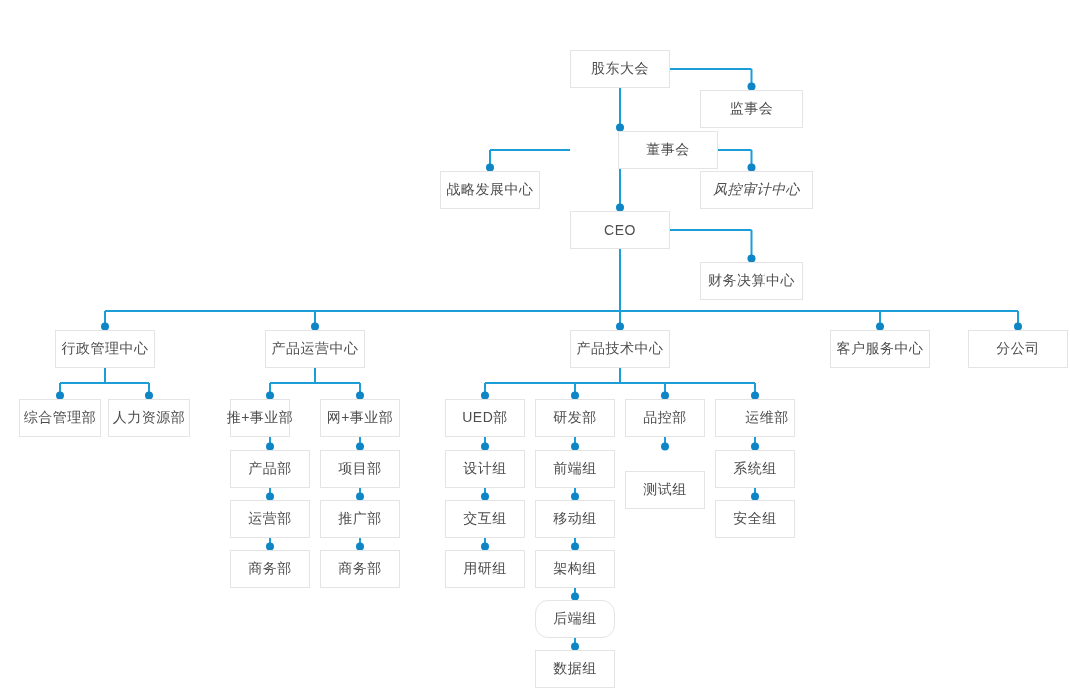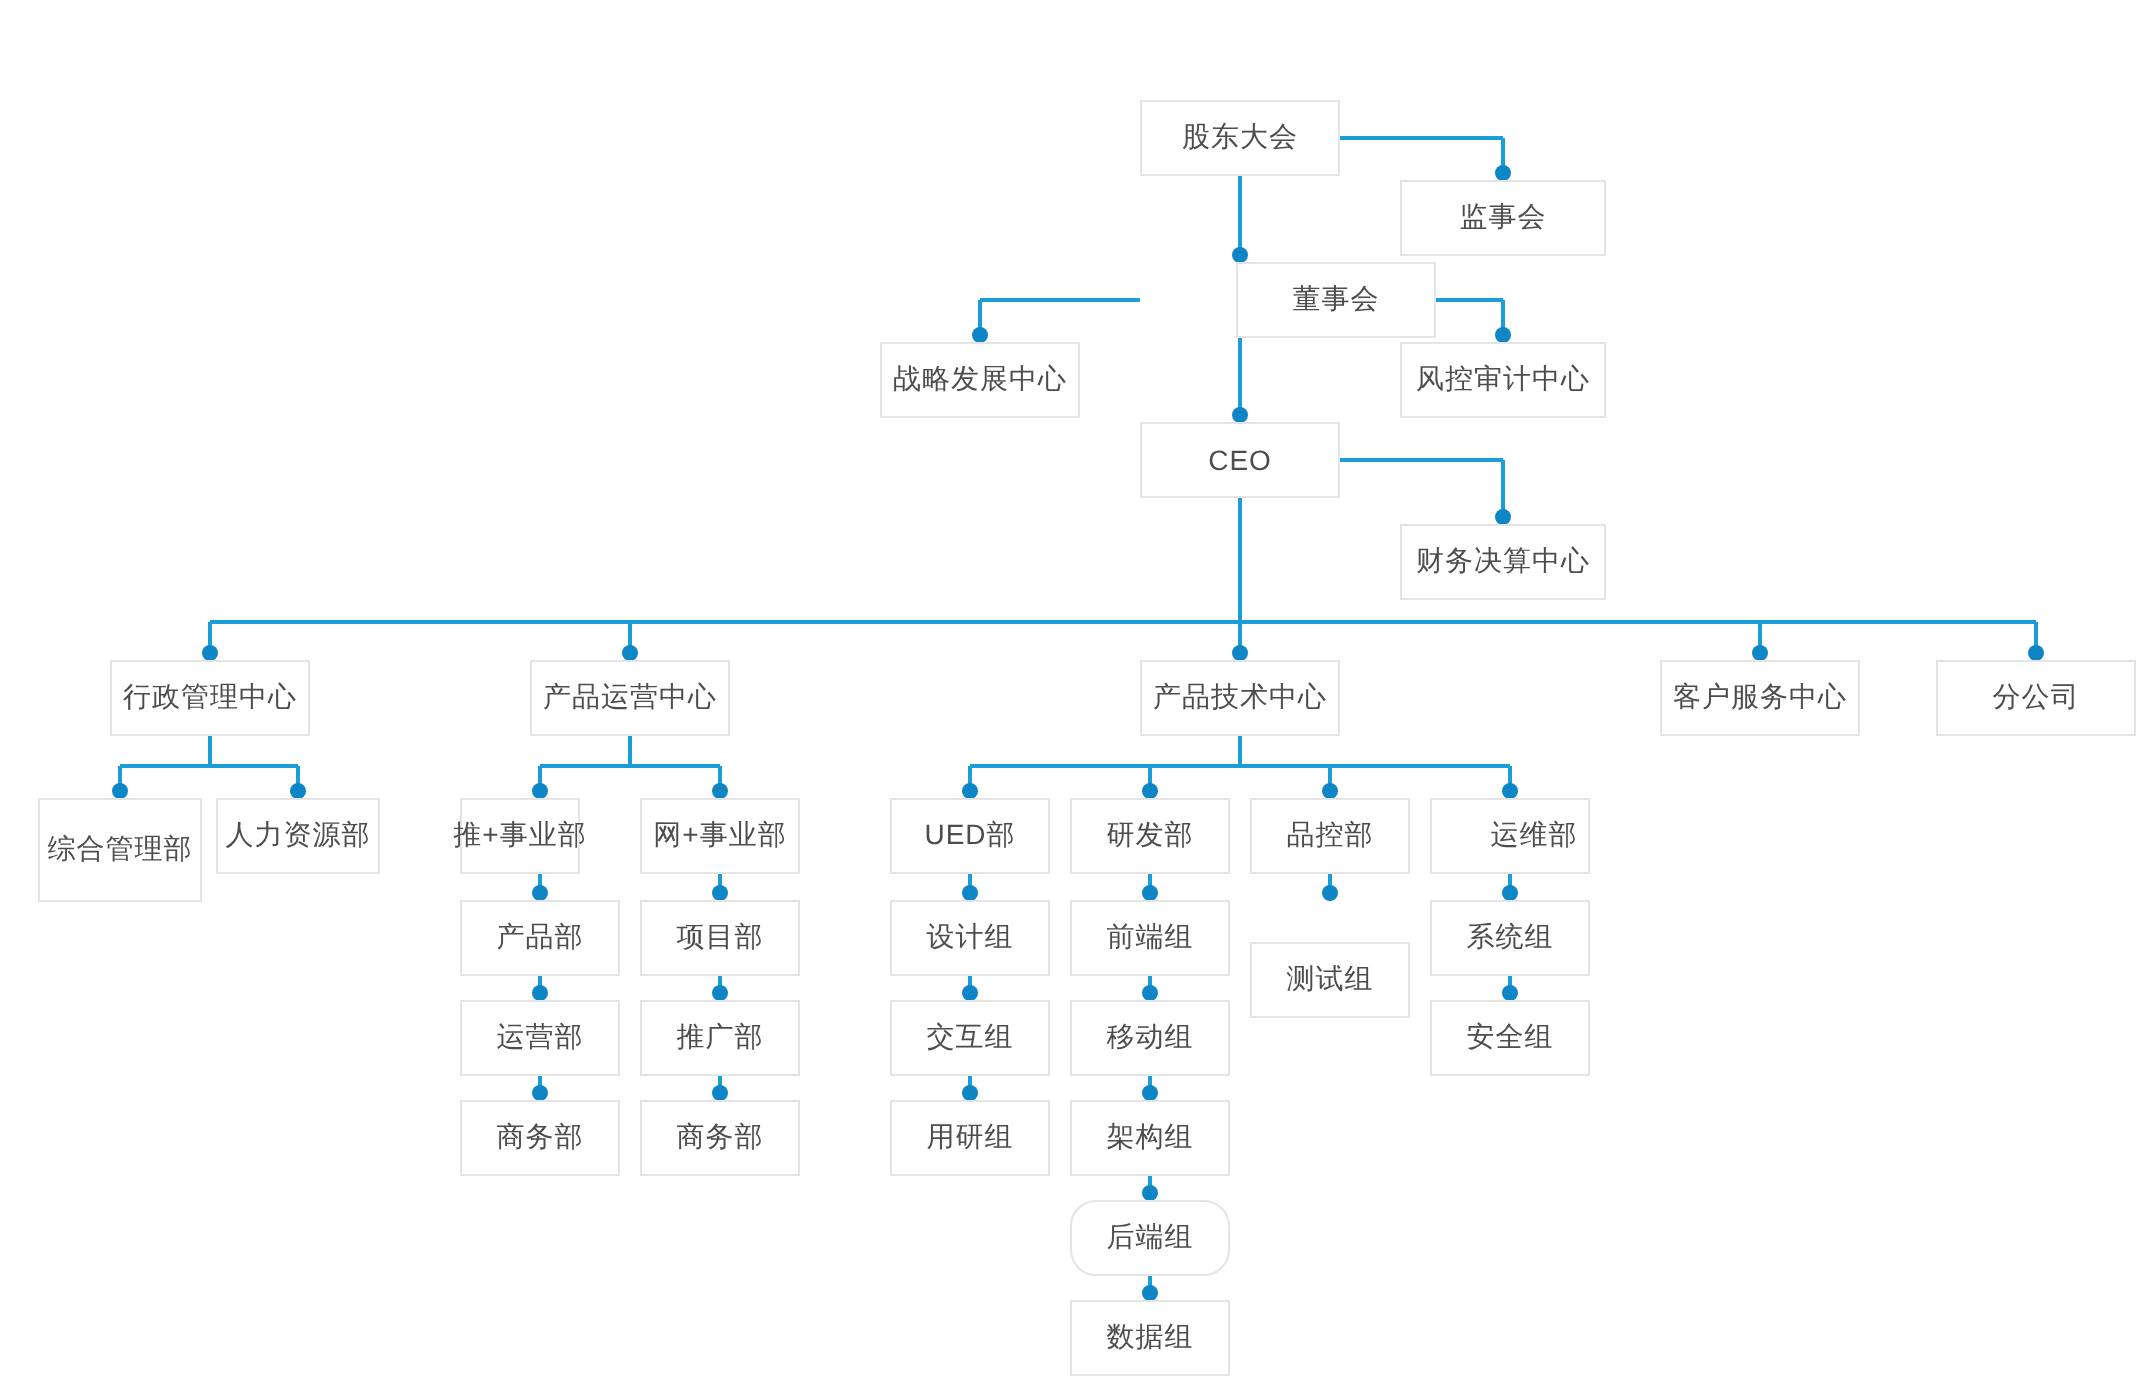--- a/index.html
+++ b/index.html
@@ -126,29 +126,29 @@
       <line x1="755" y1="437" x2="755" y2="450" stroke="#1b9dd8" stroke-width="2"></line>
       <circle cx="755" cy="446.5" r="4" fill="#0e86c6"></circle>
       <line x1="755" y1="488" x2="755" y2="500" stroke="#1b9dd8" stroke-width="2"></line>
       <circle cx="755" cy="496.5" r="4" fill="#0e86c6"></circle>
     </svg>
   <div id="nodes-layer">
       <div class="org-node" style="left: 570px; top: 50px; width: 100px; height: 38px;">股东大会</div>
       <div class="org-node" style="left: 700px; top: 90px; width: 103px; height: 38px;">监事会</div>
       <div class="org-node" style="left: 570px; top: 131px; width: 100px; height: 38px; margin-left: 48px;">董事会</div>
       <div class="org-node" style="left: 440px; top: 171px; width: 100px; height: 38px;">战略发展中心</div>
-      <div class="org-node" style="left: 700px; top: 171px; width: 103px; height: 38px;">风控审计中心</div>
+      <div class="org-node" style="left: 700px; top: 171px; width: 113px; height: 38px; font-style: italic;">风控审计中心</div>
       <div class="org-node" style="left: 570px; top: 211px; width: 100px; height: 38px;">CEO</div>
       <div class="org-node" style="left: 700px; top: 262px; width: 103px; height: 38px;">财务决算中心</div>
       <div class="org-node" style="left: 55px; top: 330px; width: 100px; height: 38px;">行政管理中心</div>
       <div class="org-node" style="left: 265px; top: 330px; width: 100px; height: 38px;">产品运营中心</div>
       <div class="org-node" style="left: 570px; top: 330px; width: 100px; height: 38px;">产品技术中心</div>
       <div class="org-node" style="left: 830px; top: 330px; width: 100px; height: 38px;">客户服务中心</div>
       <div class="org-node" style="left: 968px; top: 330px; width: 100px; height: 38px;">分公司</div>
-      <div class="org-node" style="left: 19px; top: 399px; width: 82px; height: 52px;">综合管理部</div>
+      <div class="org-node" style="left: 19px; top: 399px; width: 82px; height: 38px;">综合管理部</div>
       <div class="org-node" style="left: 108px; top: 399px; width: 82px; height: 38px;">人力资源部</div>
       <div class="org-node" style="left: 230px; top: 399px; width: 60px; height: 38px;">推+事业部</div>
       <div class="org-node" style="left: 320px; top: 399px; width: 80px; height: 38px;">网+事业部</div>
       <div class="org-node" style="left: 445px; top: 399px; width: 80px; height: 38px;">UED部</div>
       <div class="org-node" style="left: 535px; top: 399px; width: 80px; height: 38px;">研发部</div>
       <div class="org-node" style="left: 625px; top: 399px; width: 80px; height: 38px;">品控部</div>
       <div class="org-node" style="left: 715px; top: 399px; width: 80px; height: 38px; padding-left: 24px;">运维部</div>
       <div class="org-node" style="left: 230px; top: 450px; width: 80px; height: 38px;">产品部</div>
       <div class="org-node" style="left: 320px; top: 450px; width: 80px; height: 38px;">项目部</div>
       <div class="org-node" style="left: 445px; top: 450px; width: 80px; height: 38px;">设计组</div>

